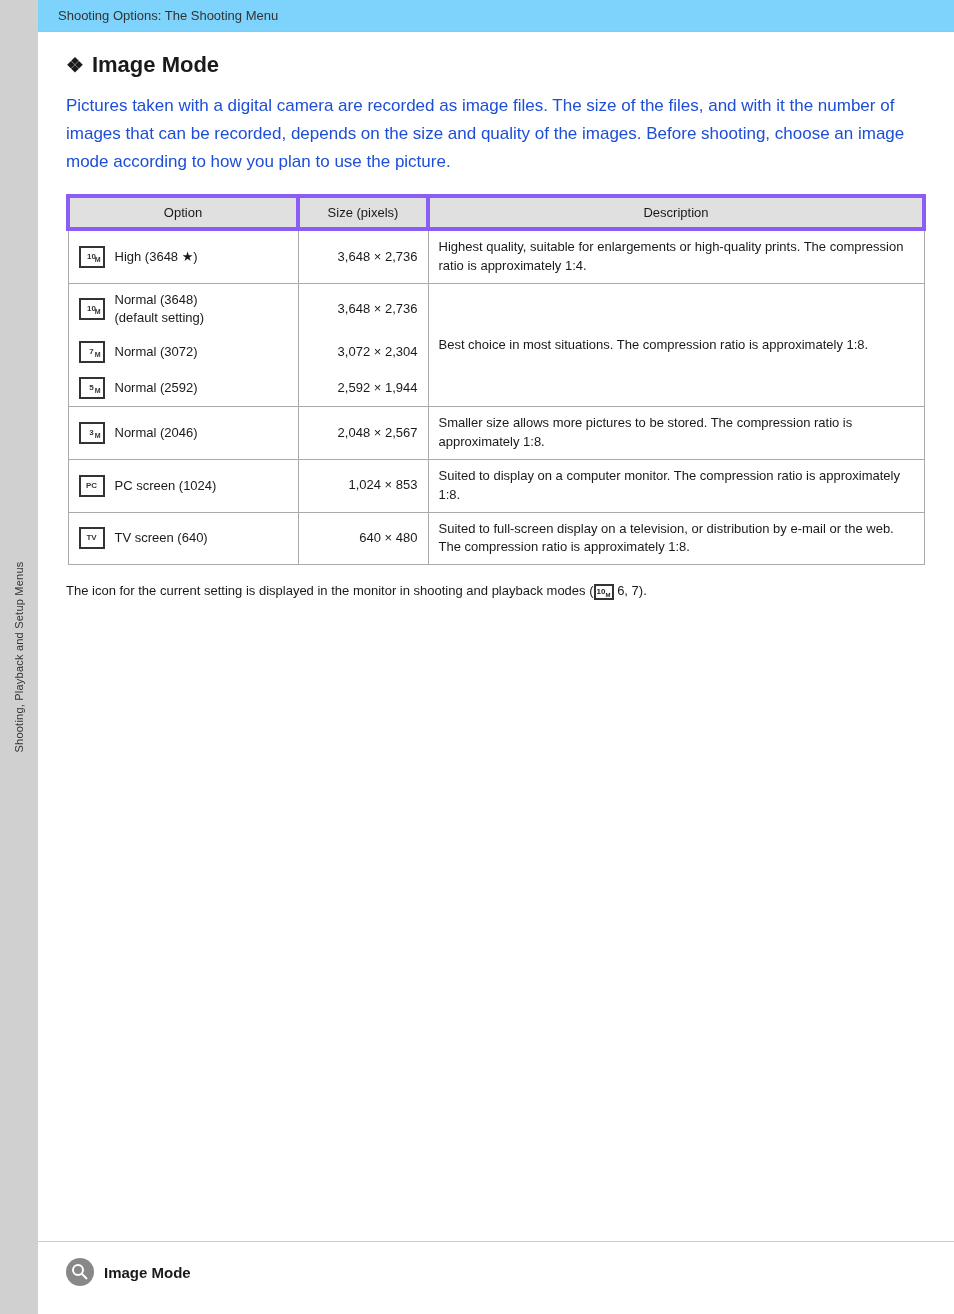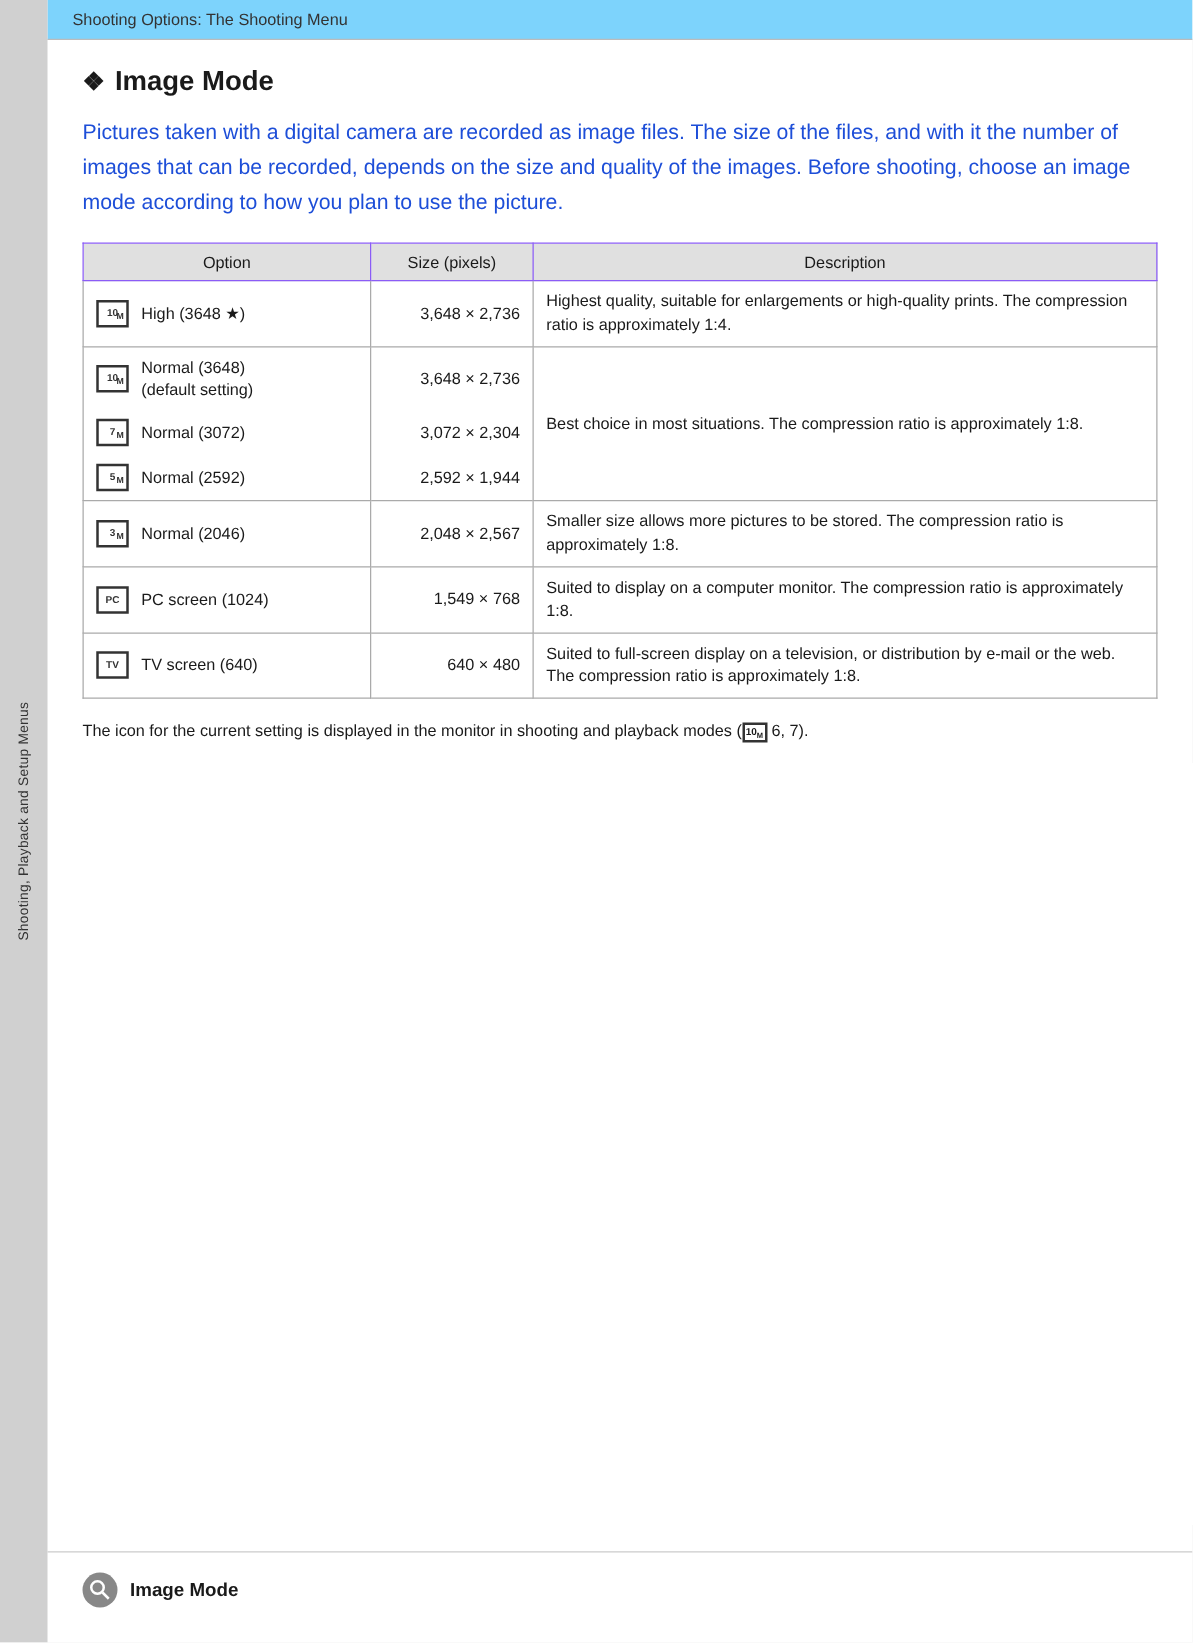--- a/index.html
+++ b/index.html
@@ -94,21 +94,21 @@
     .image-mode-table {
       width: 100%;
       border-collapse: collapse;
       border: 1px solid #aaa;
       margin-bottom: 16px;
       font-size: 13px;
     }
 
     .image-mode-table th {
       background: #e0e0e0;
-      border: 1px solid #8b5cf6;
+      border: 4px solid #8b5cf6;
       padding: 7px 10px;
       text-align: center;
       font-weight: normal;
       font-size: 13px;
     }
 
     .image-mode-table td {
       border: 1px solid #aaa;
       padding: 7px 10px;
       vertical-align: middle;
@@ -332,21 +332,21 @@
 
           <tr>
             <td class="option-col">
               <div class="option-cell">
                 <div class="option-icon">
                   <span style="font-size:8px; font-weight:bold; line-height:1;">PC</span>
                 </div>
                 <span class="option-label">PC screen (1024)</span>
               </div>
             </td>
-            <td class="size-cell">1,549 × 768</td>
+            <td class="size-cell">1,024 × 853</td>
             <td class="desc-col">Suited to display on a computer monitor. The compression ratio is approximately 1:8.</td>
           </tr>
 
           <tr>
             <td class="option-col">
               <div class="option-cell">
                 <div class="option-icon">
                   <span style="font-size:8px; font-weight:bold; line-height:1;">TV</span>
                 </div>
                 <span class="option-label">TV screen (640)</span>

